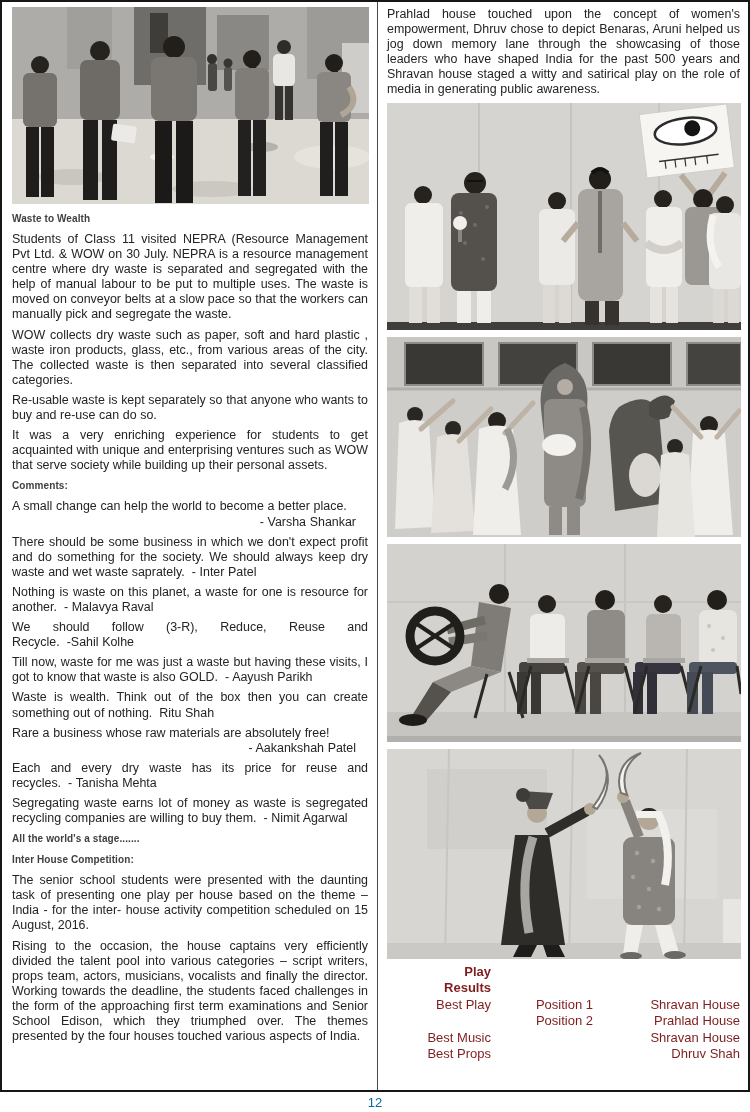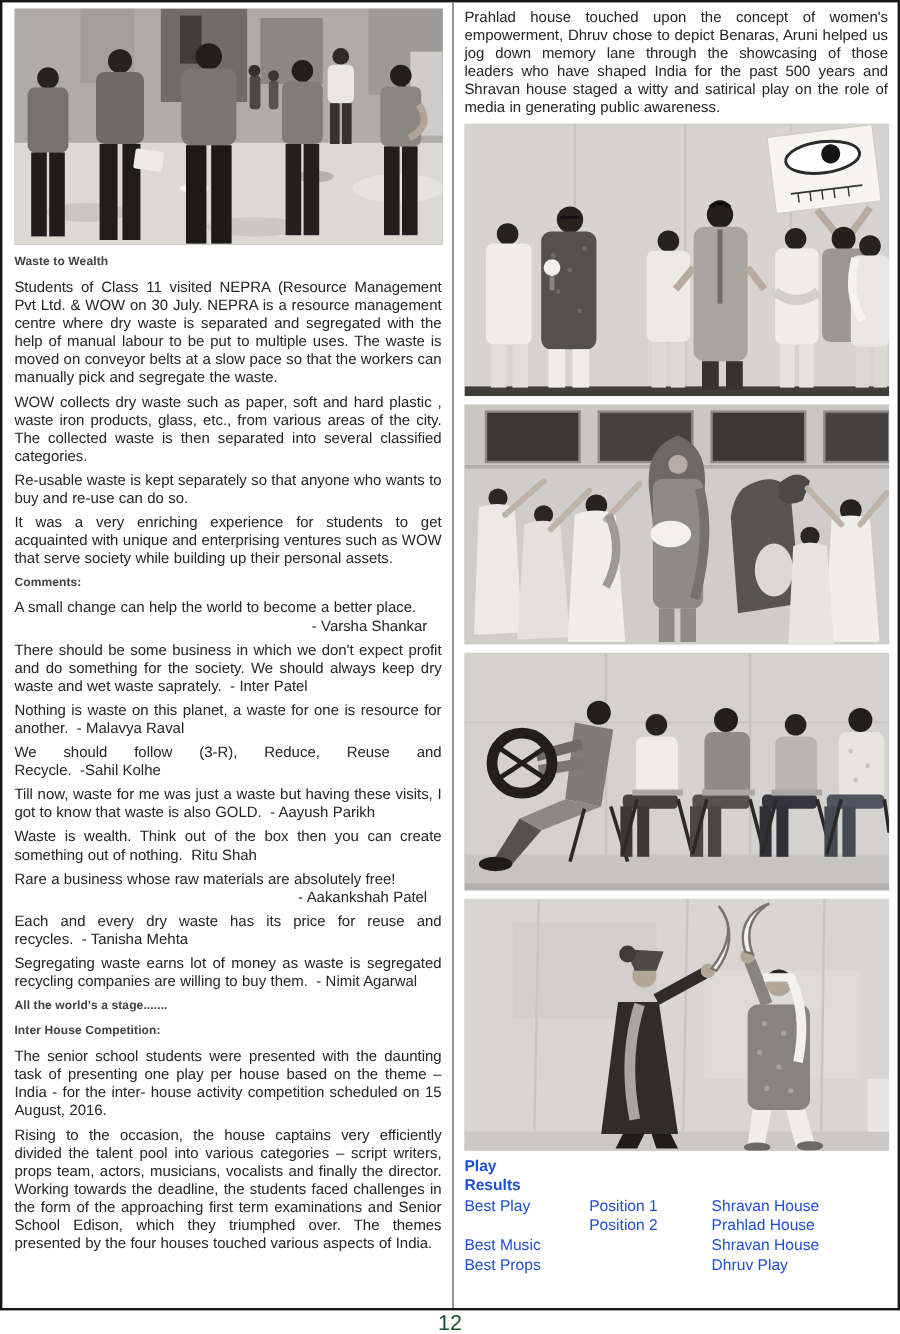--- a/index.html
+++ b/index.html
@@ -29,29 +29,29 @@
     margin:3px 0 6px 0; line-height:15px; letter-spacing:.1px;
   }
   p.body {
     font-size:12.45px; line-height:15.1px; text-align:justify;
     margin:0 0 5px 0; word-spacing:.2px;
   }
   p.body:last-child { margin-bottom:0; }
   .c-author { margin-left:7px; white-space:nowrap; }
   .c-author.block { display:block; text-align:right; padding-right:12px; margin-left:0; }
 
-  .results { margin-top:3px; font-size:13px; line-height:16.5px; color:#1d4ed8; }
+  .results { margin-top:3px; font-size:13px; line-height:16.5px; color:#7f1d1d;text-align:right; }
   .r-row { display:grid; grid-template-columns:104px 102px 1fr; }
   .r-bold { font-weight:bold; }
 
   .page-number-strip {
     position:absolute; left:0; top:1092px; width:750px; height:20px;
     display:flex; align-items:center; justify-content:center;
   }
-  .page-number { font-size:18px; color:#14532d; }
+  .page-number { font-size:13px; color:#0369a1; }
 </style>
 </head>
 <body>
 
 <div class="page">
   <div class="frame">
 
     <div class="col col-left">
 
       <figure class="photo photo-a" aria-label="Class 11 students observing waste segregation during the visit to NEPRA and WOW">
@@ -377,21 +377,21 @@
           <span>Prahlad House</span>
         </div>
         <div class="r-row">
           <span>Best Music</span>
           <span></span>
           <span>Shravan House</span>
         </div>
         <div class="r-row">
           <span>Best Props</span>
           <span></span>
-          <span>Dhruv Play</span>
+          <span>Dhruv Shah</span>
         </div>
       </div>
 
     </div>
   </div>
 
   <div class="page-number-strip">
     <span class="page-number">12</span>
   </div>
 </div>

